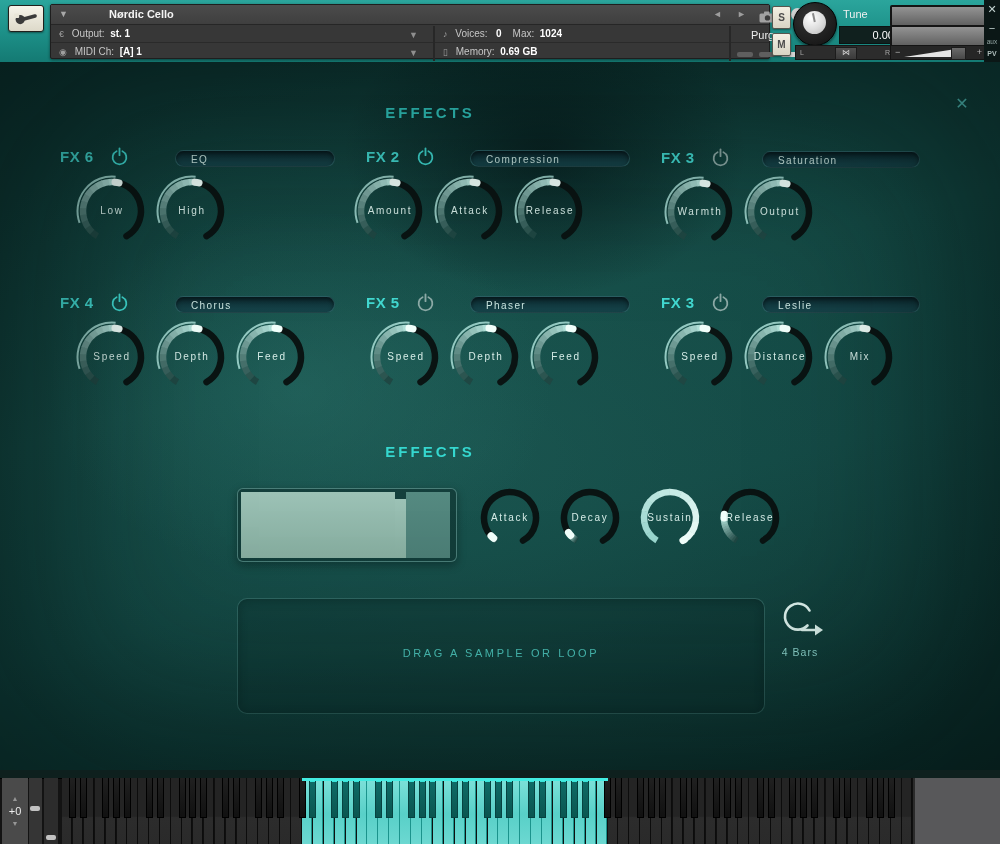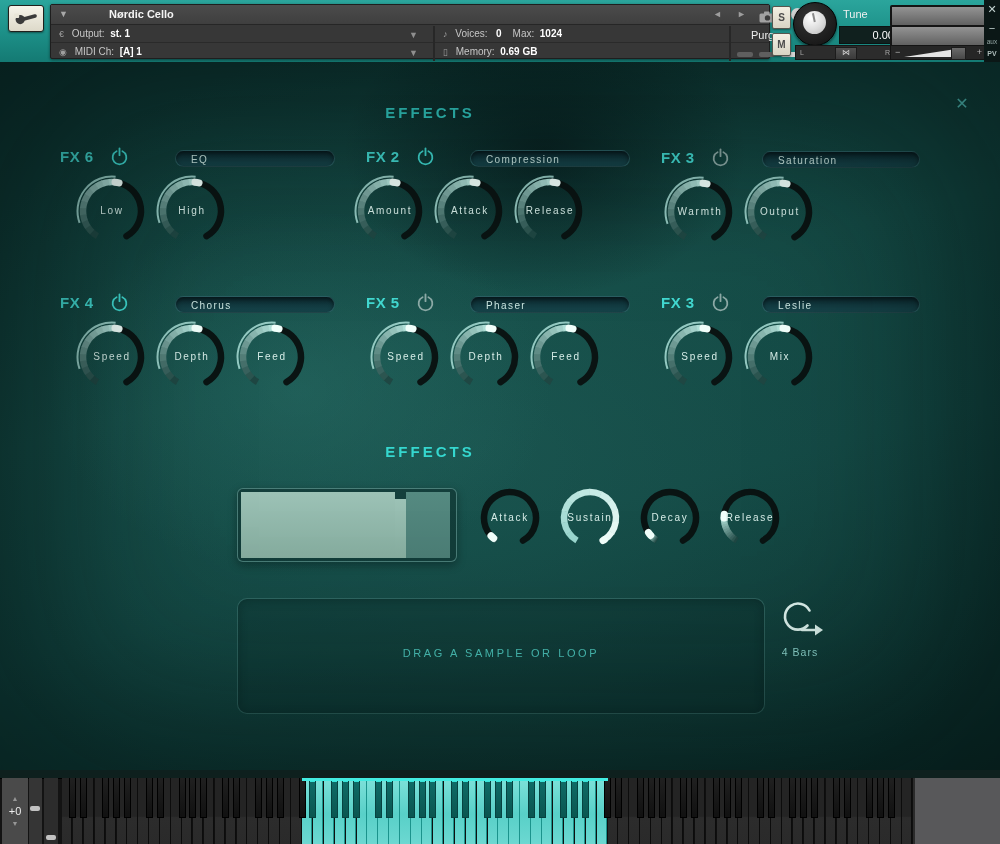--- a/index.html
+++ b/index.html
@@ -558,20 +558,37 @@
           <path d="M 11.26 43.87 A 29 29 0 0 1 11.18 36.81" fill="none" stroke="rgb(83,126,120)" stroke-width="6.5"></path>
           <path d="M 11.13 37.26 A 29 29 0 0 1 12.65 30.37" fill="none" stroke="rgb(96,140,134)" stroke-width="6.5"></path>
           <path d="M 12.50 30.80 A 29 29 0 0 1 15.54 24.43" fill="none" stroke="rgb(110,153,147)" stroke-width="6.5"></path>
           <path d="M 15.30 24.81 A 29 29 0 0 1 19.70 19.29" fill="none" stroke="rgb(123,167,161)" stroke-width="6.5"></path>
           <path d="M 19.37 19.61 A 29 29 0 0 1 24.91 15.23" fill="none" stroke="rgb(136,181,174)" stroke-width="6.5"></path>
           <path d="M 24.53 15.47 A 29 29 0 0 1 30.91 12.46" fill="none" stroke="rgb(149,195,187)" stroke-width="6.5"></path>
           <path d="M 30.48 12.61 A 29 29 0 0 1 37.38 11.12" fill="none" stroke="rgb(162,208,201)" stroke-width="6.5"></path>
           <path d="M 36.93 11.16 A 29 29 0 0 1 43.99 11.28" fill="none" stroke="rgb(175,222,214)" stroke-width="6.5"></path>
           <path d="M 7.58 51.80 A 34.5 34.5 0 0 1 43.61 5.69" fill="none" stroke="#a9ded6" stroke-width="2" opacity="0.85"></path>
           <path d="M 43.03 11.16 A 29 29 0 0 1 47.02 11.86" fill="none" stroke="#f1fffb" stroke-width="7.1" stroke-linecap="round"></path>
+        </svg><div class="klabel">Distance</div></div>
+      <div class="knob"><svg width="80" height="80" viewBox="0 0 80 80">
+          <path d="M 47.99 12.12 A 29 29 0 0 1 54.50 65.11" fill="none" stroke="#0a1413" stroke-width="6.5" stroke-linecap="round"></path>
+          <path d="M 25.50 65.11 A 29 29 0 0 1 19.86 60.87" fill="none" stroke="rgb(31,71,67)" stroke-width="6.5"></path>
+          <path d="M 20.19 61.18 A 29 29 0 0 1 15.66 55.77" fill="none" stroke="rgb(44,85,80)" stroke-width="6.5"></path>
+          <path d="M 15.91 56.15 A 29 29 0 0 1 12.72 49.85" fill="none" stroke="rgb(57,98,94)" stroke-width="6.5"></path>
+          <path d="M 12.88 50.27 A 29 29 0 0 1 11.20 43.42" fill="none" stroke="rgb(70,112,107)" stroke-width="6.5"></path>
+          <path d="M 11.26 43.87 A 29 29 0 0 1 11.18 36.81" fill="none" stroke="rgb(83,126,120)" stroke-width="6.5"></path>
+          <path d="M 11.13 37.26 A 29 29 0 0 1 12.65 30.37" fill="none" stroke="rgb(96,140,134)" stroke-width="6.5"></path>
+          <path d="M 12.50 30.80 A 29 29 0 0 1 15.54 24.43" fill="none" stroke="rgb(110,153,147)" stroke-width="6.5"></path>
+          <path d="M 15.30 24.81 A 29 29 0 0 1 19.70 19.29" fill="none" stroke="rgb(123,167,161)" stroke-width="6.5"></path>
+          <path d="M 19.37 19.61 A 29 29 0 0 1 24.91 15.23" fill="none" stroke="rgb(136,181,174)" stroke-width="6.5"></path>
+          <path d="M 24.53 15.47 A 29 29 0 0 1 30.91 12.46" fill="none" stroke="rgb(149,195,187)" stroke-width="6.5"></path>
+          <path d="M 30.48 12.61 A 29 29 0 0 1 37.38 11.12" fill="none" stroke="rgb(162,208,201)" stroke-width="6.5"></path>
+          <path d="M 36.93 11.16 A 29 29 0 0 1 43.99 11.28" fill="none" stroke="rgb(175,222,214)" stroke-width="6.5"></path>
+          <path d="M 7.58 51.80 A 34.5 34.5 0 0 1 43.61 5.69" fill="none" stroke="#a9ded6" stroke-width="2" opacity="0.85"></path>
+          <path d="M 43.03 11.16 A 29 29 0 0 1 47.02 11.86" fill="none" stroke="#f1fffb" stroke-width="7.1" stroke-linecap="round"></path>
         </svg><div class="klabel">Mix</div></div>
     </div>
 
   <div class="section-title" style="top:443px;">EFFECTS</div>
   <div class="env-display">
     <div class="env-inner" id="env-inner">
         <div style="width: 153.7px; height: 66px; background: linear-gradient(rgb(156, 194, 182), rgb(134, 173, 159));"></div>
         <div style="width: 11.66px; height: 59px; background: linear-gradient(rgb(156, 194, 182), rgb(134, 173, 159));"></div>
         <div style="width: 43.46px; height: 66px; background: linear-gradient(rgb(85, 138, 129), rgb(75, 125, 117));"></div>
       </div>
@@ -587,50 +604,50 @@
           <path d="M 25.40 61.51 A 26 26 0 0 1 24.75 61.06" fill="none" stroke="rgb(96,140,134)" stroke-width="6.5"></path>
           <path d="M 25.09 61.30 A 26 26 0 0 1 24.45 60.84" fill="none" stroke="rgb(110,153,147)" stroke-width="6.5"></path>
           <path d="M 24.78 61.08 A 26 26 0 0 1 24.15 60.61" fill="none" stroke="rgb(123,167,161)" stroke-width="6.5"></path>
           <path d="M 24.47 60.86 A 26 26 0 0 1 23.85 60.38" fill="none" stroke="rgb(136,181,174)" stroke-width="6.5"></path>
           <path d="M 24.17 60.63 A 26 26 0 0 1 23.56 60.14" fill="none" stroke="rgb(149,195,187)" stroke-width="6.5"></path>
           <path d="M 23.87 60.39 A 26 26 0 0 1 23.26 59.90" fill="none" stroke="rgb(162,208,201)" stroke-width="6.5"></path>
           <path d="M 23.58 60.16 A 26 26 0 0 1 22.98 59.65" fill="none" stroke="rgb(175,222,214)" stroke-width="6.5"></path>
           <path d="M 23.64 60.21 A 26 26 0 0 1 20.98 57.73" fill="none" stroke="#f1fffb" stroke-width="7.1" stroke-linecap="round"></path>
         </svg><div class="klabel">Attack</div></div>
       <div class="knob"><svg width="80" height="80" viewBox="0 0 80 80">
-          <path d="M 27.00 62.52 A 26 26 0 0 1 18.51 54.64" fill="none" stroke="rgb(154,214,206)" stroke-width="6.5"></path>
-          <path d="M 18.75 54.97 A 26 26 0 0 1 14.35 44.26" fill="none" stroke="rgb(161,217,210)" stroke-width="6.5"></path>
-          <path d="M 14.42 44.66 A 26 26 0 0 1 14.93 33.10" fill="none" stroke="rgb(169,221,214)" stroke-width="6.5"></path>
-          <path d="M 14.83 33.49 A 26 26 0 0 1 20.15 23.21" fill="none" stroke="rgb(176,224,217)" stroke-width="6.5"></path>
-          <path d="M 19.89 23.52 A 26 26 0 0 1 29.04 16.42" fill="none" stroke="rgb(184,227,221)" stroke-width="6.5"></path>
-          <path d="M 28.67 16.60 A 26 26 0 0 1 39.95 14.00" fill="none" stroke="rgb(191,231,225)" stroke-width="6.5"></path>
-          <path d="M 39.55 14.00 A 26 26 0 0 1 50.88 16.39" fill="none" stroke="rgb(199,234,229)" stroke-width="6.5"></path>
-          <path d="M 50.51 16.22 A 26 26 0 0 1 59.79 23.14" fill="none" stroke="rgb(206,238,233)" stroke-width="6.5"></path>
-          <path d="M 59.52 22.83 A 26 26 0 0 1 65.04 33.01" fill="none" stroke="rgb(214,241,237)" stroke-width="6.5"></path>
-          <path d="M 64.93 32.62 A 26 26 0 0 1 65.66 44.17" fill="none" stroke="rgb(221,244,240)" stroke-width="6.5"></path>
-          <path d="M 65.73 43.77 A 26 26 0 0 1 61.54 54.56" fill="none" stroke="rgb(229,248,244)" stroke-width="6.5"></path>
-          <path d="M 61.76 54.22 A 26 26 0 0 1 53.43 62.26" fill="none" stroke="rgb(236,251,248)" stroke-width="6.5"></path>
-          <path d="M 54.16 61.81 A 26 26 0 0 1 53.00 62.52" fill="none" stroke="#f1fffb" stroke-width="7.1" stroke-linecap="round"></path>
-        </svg><div class="klabel">Sustain</div></div>
-      <div class="knob"><svg width="80" height="80" viewBox="0 0 80 80">
           <path d="M 17.95 53.78 A 26 26 0 1 1 53.00 62.52" fill="none" stroke="#0a1413" stroke-width="6.5" stroke-linecap="round"></path>
           <path d="M 27.00 62.52 A 26 26 0 0 1 26.04 61.93" fill="none" stroke="rgb(31,71,67)" stroke-width="6.5"></path>
           <path d="M 26.38 62.15 A 26 26 0 0 1 25.44 61.54" fill="none" stroke="rgb(44,85,80)" stroke-width="6.5"></path>
           <path d="M 25.78 61.76 A 26 26 0 0 1 24.85 61.13" fill="none" stroke="rgb(57,98,94)" stroke-width="6.5"></path>
           <path d="M 25.18 61.36 A 26 26 0 0 1 24.27 60.70" fill="none" stroke="rgb(70,112,107)" stroke-width="6.5"></path>
           <path d="M 24.60 60.95 A 26 26 0 0 1 23.70 60.26" fill="none" stroke="rgb(83,126,120)" stroke-width="6.5"></path>
           <path d="M 24.02 60.51 A 26 26 0 0 1 23.15 59.80" fill="none" stroke="rgb(96,140,134)" stroke-width="6.5"></path>
           <path d="M 23.46 60.06 A 26 26 0 0 1 22.61 59.33" fill="none" stroke="rgb(110,153,147)" stroke-width="6.5"></path>
           <path d="M 22.91 59.60 A 26 26 0 0 1 22.08 58.84" fill="none" stroke="rgb(123,167,161)" stroke-width="6.5"></path>
           <path d="M 22.38 59.12 A 26 26 0 0 1 21.57 58.34" fill="none" stroke="rgb(136,181,174)" stroke-width="6.5"></path>
           <path d="M 21.86 58.62 A 26 26 0 0 1 21.07 57.82" fill="none" stroke="rgb(149,195,187)" stroke-width="6.5"></path>
           <path d="M 21.35 58.12 A 26 26 0 0 1 20.58 57.29" fill="none" stroke="rgb(162,208,201)" stroke-width="6.5"></path>
           <path d="M 20.86 57.59 A 26 26 0 0 1 20.11 56.75" fill="none" stroke="rgb(175,222,214)" stroke-width="6.5"></path>
           <path d="M 20.68 57.40 A 26 26 0 0 1 18.45 54.54" fill="none" stroke="#f1fffb" stroke-width="7.1" stroke-linecap="round"></path>
         </svg><div class="klabel">Decay</div></div>
+      <div class="knob"><svg width="80" height="80" viewBox="0 0 80 80">
+          <path d="M 27.00 62.52 A 26 26 0 0 1 18.51 54.64" fill="none" stroke="rgb(154,214,206)" stroke-width="6.5"></path>
+          <path d="M 18.75 54.97 A 26 26 0 0 1 14.35 44.26" fill="none" stroke="rgb(161,217,210)" stroke-width="6.5"></path>
+          <path d="M 14.42 44.66 A 26 26 0 0 1 14.93 33.10" fill="none" stroke="rgb(169,221,214)" stroke-width="6.5"></path>
+          <path d="M 14.83 33.49 A 26 26 0 0 1 20.15 23.21" fill="none" stroke="rgb(176,224,217)" stroke-width="6.5"></path>
+          <path d="M 19.89 23.52 A 26 26 0 0 1 29.04 16.42" fill="none" stroke="rgb(184,227,221)" stroke-width="6.5"></path>
+          <path d="M 28.67 16.60 A 26 26 0 0 1 39.95 14.00" fill="none" stroke="rgb(191,231,225)" stroke-width="6.5"></path>
+          <path d="M 39.55 14.00 A 26 26 0 0 1 50.88 16.39" fill="none" stroke="rgb(199,234,229)" stroke-width="6.5"></path>
+          <path d="M 50.51 16.22 A 26 26 0 0 1 59.79 23.14" fill="none" stroke="rgb(206,238,233)" stroke-width="6.5"></path>
+          <path d="M 59.52 22.83 A 26 26 0 0 1 65.04 33.01" fill="none" stroke="rgb(214,241,237)" stroke-width="6.5"></path>
+          <path d="M 64.93 32.62 A 26 26 0 0 1 65.66 44.17" fill="none" stroke="rgb(221,244,240)" stroke-width="6.5"></path>
+          <path d="M 65.73 43.77 A 26 26 0 0 1 61.54 54.56" fill="none" stroke="rgb(229,248,244)" stroke-width="6.5"></path>
+          <path d="M 61.76 54.22 A 26 26 0 0 1 53.43 62.26" fill="none" stroke="rgb(236,251,248)" stroke-width="6.5"></path>
+          <path d="M 54.16 61.81 A 26 26 0 0 1 53.00 62.52" fill="none" stroke="#f1fffb" stroke-width="7.1" stroke-linecap="round"></path>
+        </svg><div class="klabel">Sustain</div></div>
       <div class="knob"><svg width="80" height="80" viewBox="0 0 80 80">
           <path d="M 14.39 35.49 A 26 26 0 1 1 53.00 62.52" fill="none" stroke="#0a1413" stroke-width="6.5" stroke-linecap="round"></path>
           <path d="M 27.00 62.52 A 26 26 0 0 1 24.72 61.04" fill="none" stroke="rgb(31,71,67)" stroke-width="6.5"></path>
           <path d="M 25.06 61.28 A 26 26 0 0 1 22.92 59.60" fill="none" stroke="rgb(44,85,80)" stroke-width="6.5"></path>
           <path d="M 23.23 59.87 A 26 26 0 0 1 21.25 58.01" fill="none" stroke="rgb(57,98,94)" stroke-width="6.5"></path>
           <path d="M 21.54 58.30 A 26 26 0 0 1 19.73 56.28" fill="none" stroke="rgb(70,112,107)" stroke-width="6.5"></path>
           <path d="M 19.99 56.60 A 26 26 0 0 1 18.36 54.42" fill="none" stroke="rgb(83,126,120)" stroke-width="6.5"></path>
           <path d="M 18.59 54.76 A 26 26 0 0 1 17.17 52.45" fill="none" stroke="rgb(96,140,134)" stroke-width="6.5"></path>
           <path d="M 17.37 52.80 A 26 26 0 0 1 16.16 50.37" fill="none" stroke="rgb(110,153,147)" stroke-width="6.5"></path>
           <path d="M 16.33 50.75 A 26 26 0 0 1 15.33 48.22" fill="none" stroke="rgb(123,167,161)" stroke-width="6.5"></path>

